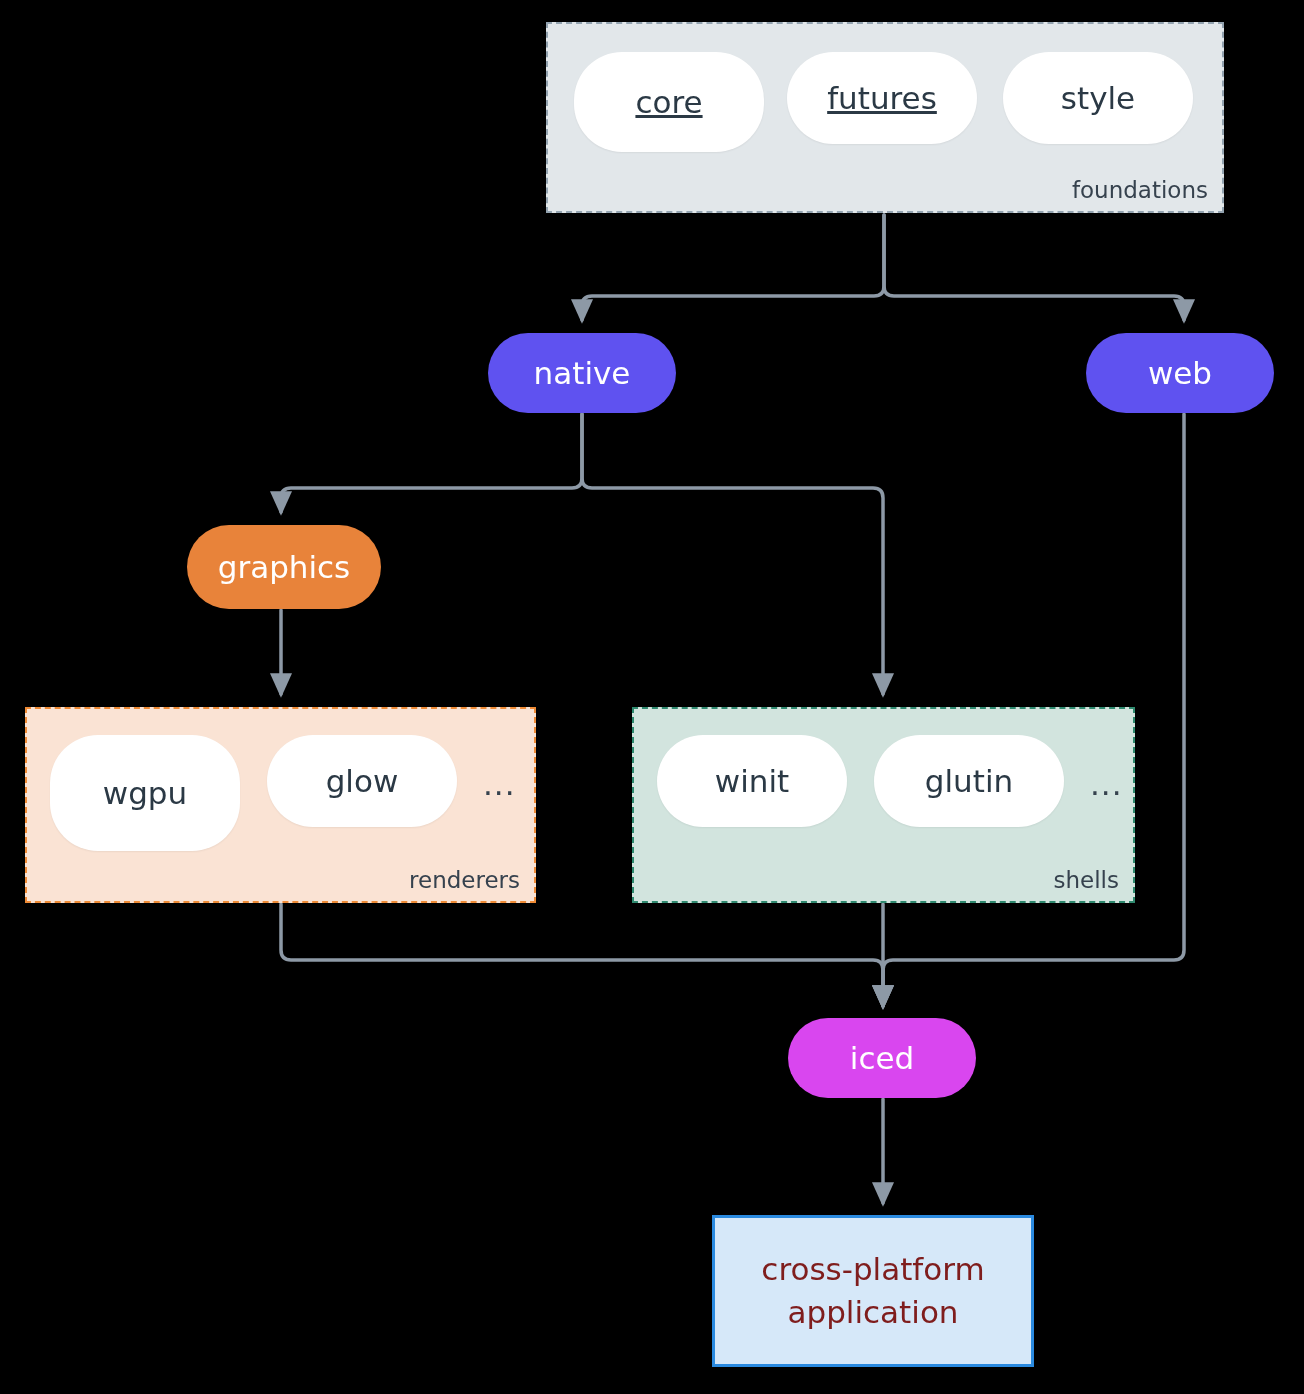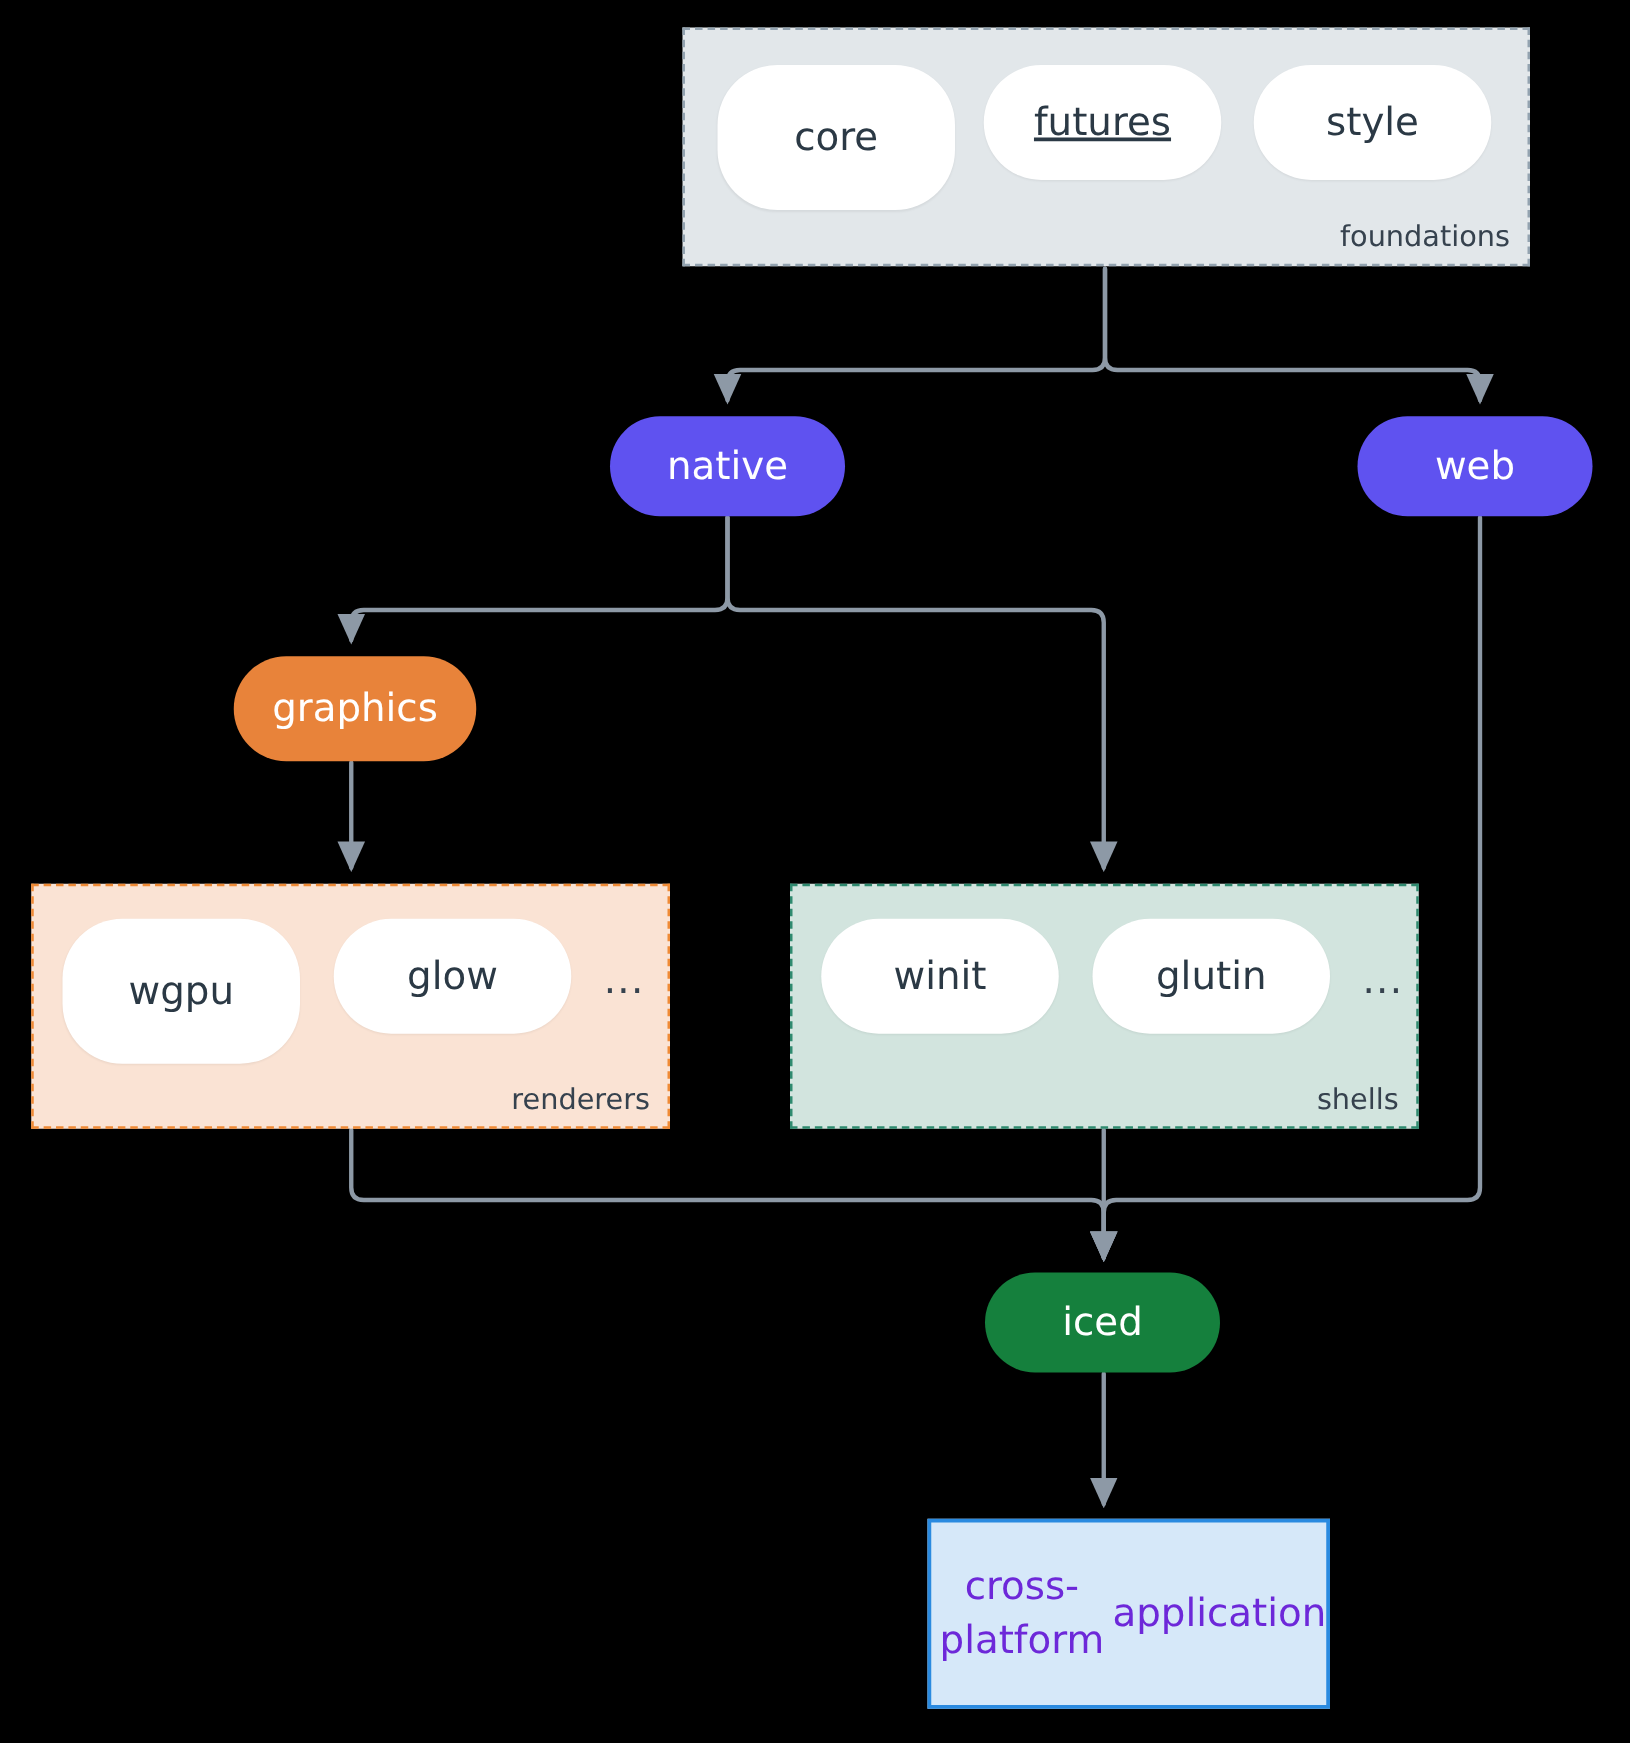--- a/index.html
+++ b/index.html
@@ -86,36 +86,36 @@
     display: flex;
     align-items: center;
     justify-content: center;
     font-size: 31px;
     color: #ffffff;
     white-space: nowrap;
   }
   #node-native { left: 488px; top: 333px; width: 188px; height: 80px; background: #5f52f0; }
   #node-web    { left: 1086px; top: 333px; width: 188px; height: 80px; background: #5f52f0; }
   #node-graphics { left: 187px; top: 525px; width: 194px; height: 84px; background: #e8833a; }
-  #node-iced   { left: 788px; top: 1018px; width: 188px; height: 80px; background: #15803d; }
+  #node-iced   { left: 788px; top: 1018px; width: 188px; height: 80px; background: #d946ef; }
 
   
   #node-application {
     position: absolute;
-    left: 742px; top: 1215px; width: 322px; height: 152px;
+    left: 712px; top: 1215px; width: 322px; height: 152px;
     box-sizing: border-box;
     background: #d6e8f9;
     border: 3px solid #2a8ae0;
     display: flex;
-    flex-direction: row;
+    flex-direction: column;
     align-items: center;
     justify-content: center;
     font-size: 31px;
     line-height: 1.38;
-    color: #6d28d9;
+    color: #7f1d1d;
     text-align: center;
   }
 </style>
 </head>
 <body>
 
 <div id="stage">
 
   <svg id="edges" viewBox="0 0 1304 1394">
     <defs>
@@ -139,21 +139,21 @@
 
       <path d="M 883,904 L 883,1006" marker-end="url(#arrow)"></path>
 
       <path d="M 1184,414 L 1184,950 Q 1184,960 1174,960 L 893,960 Q 883,960 883,970 L 883,1006" marker-end="url(#arrow)"></path>
 
       <path d="M 883,1099 L 883,1203" marker-end="url(#arrow)"></path>
     </g>
   </svg>
 
   <div class="cluster" id="cluster-foundations">
-    <div class="leaf" style="left:26px; top:28px; width:190px; height:116px;">
+    <div class="leaf" style="left:26px; top:28px; width:190px; height:100px;text-decoration:underline;">
       <span>core</span>
     </div>
     <div class="leaf" style="left:239px; top:28px; width:190px; height:92px;text-decoration:underline;">
       <span>futures</span>
     </div>
     <div class="leaf" style="left:455px; top:28px; width:190px; height:92px;">
       <span>style</span>
     </div>
     <div class="cluster-label">foundations</div>
   </div>

